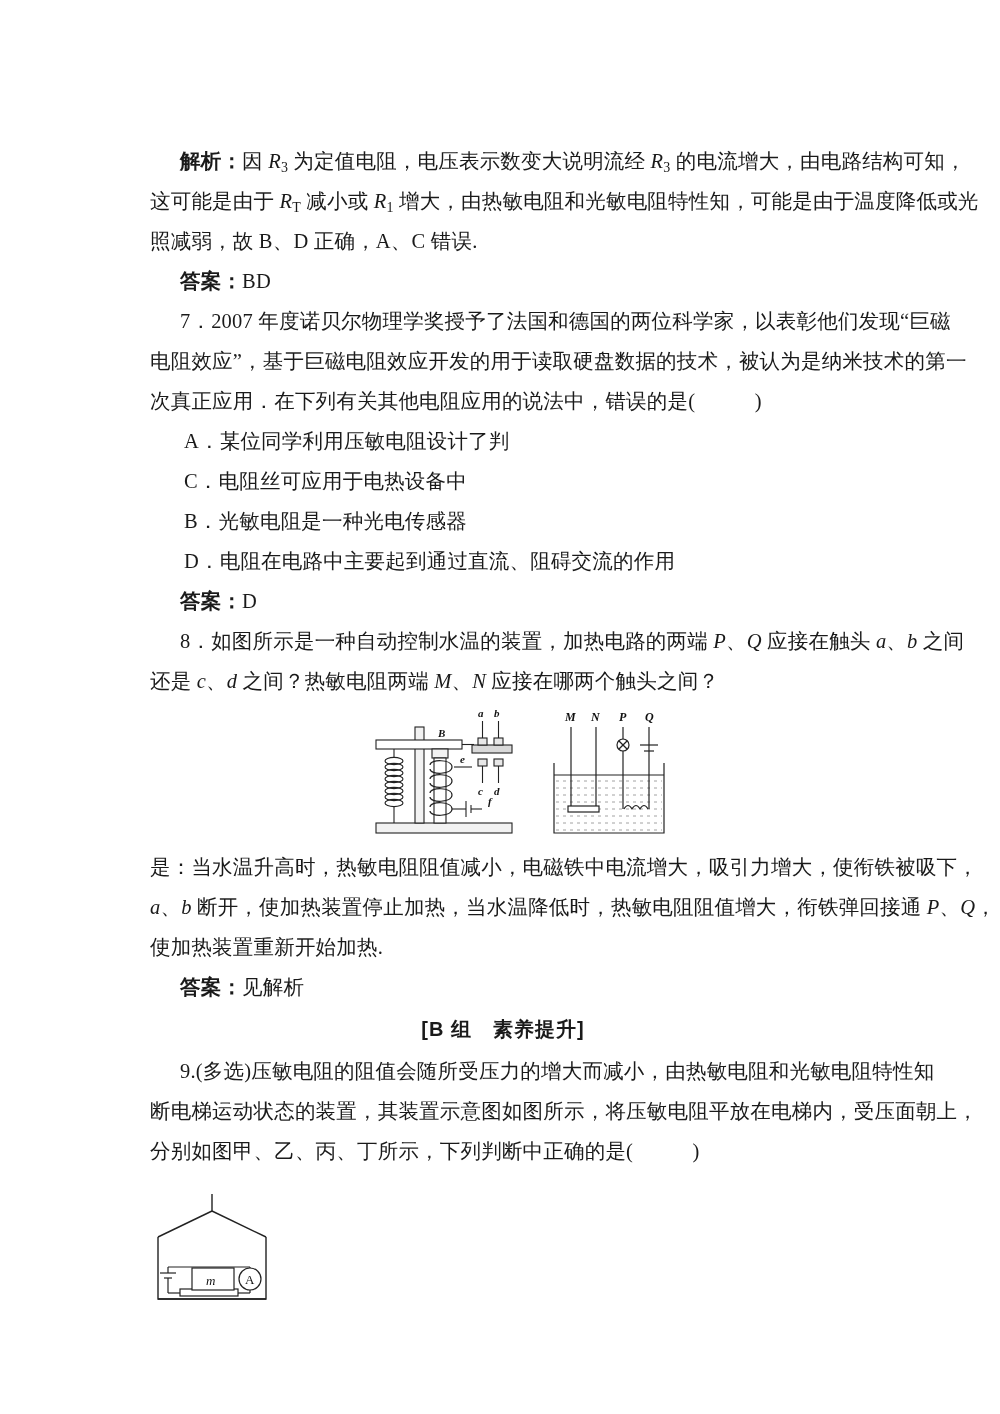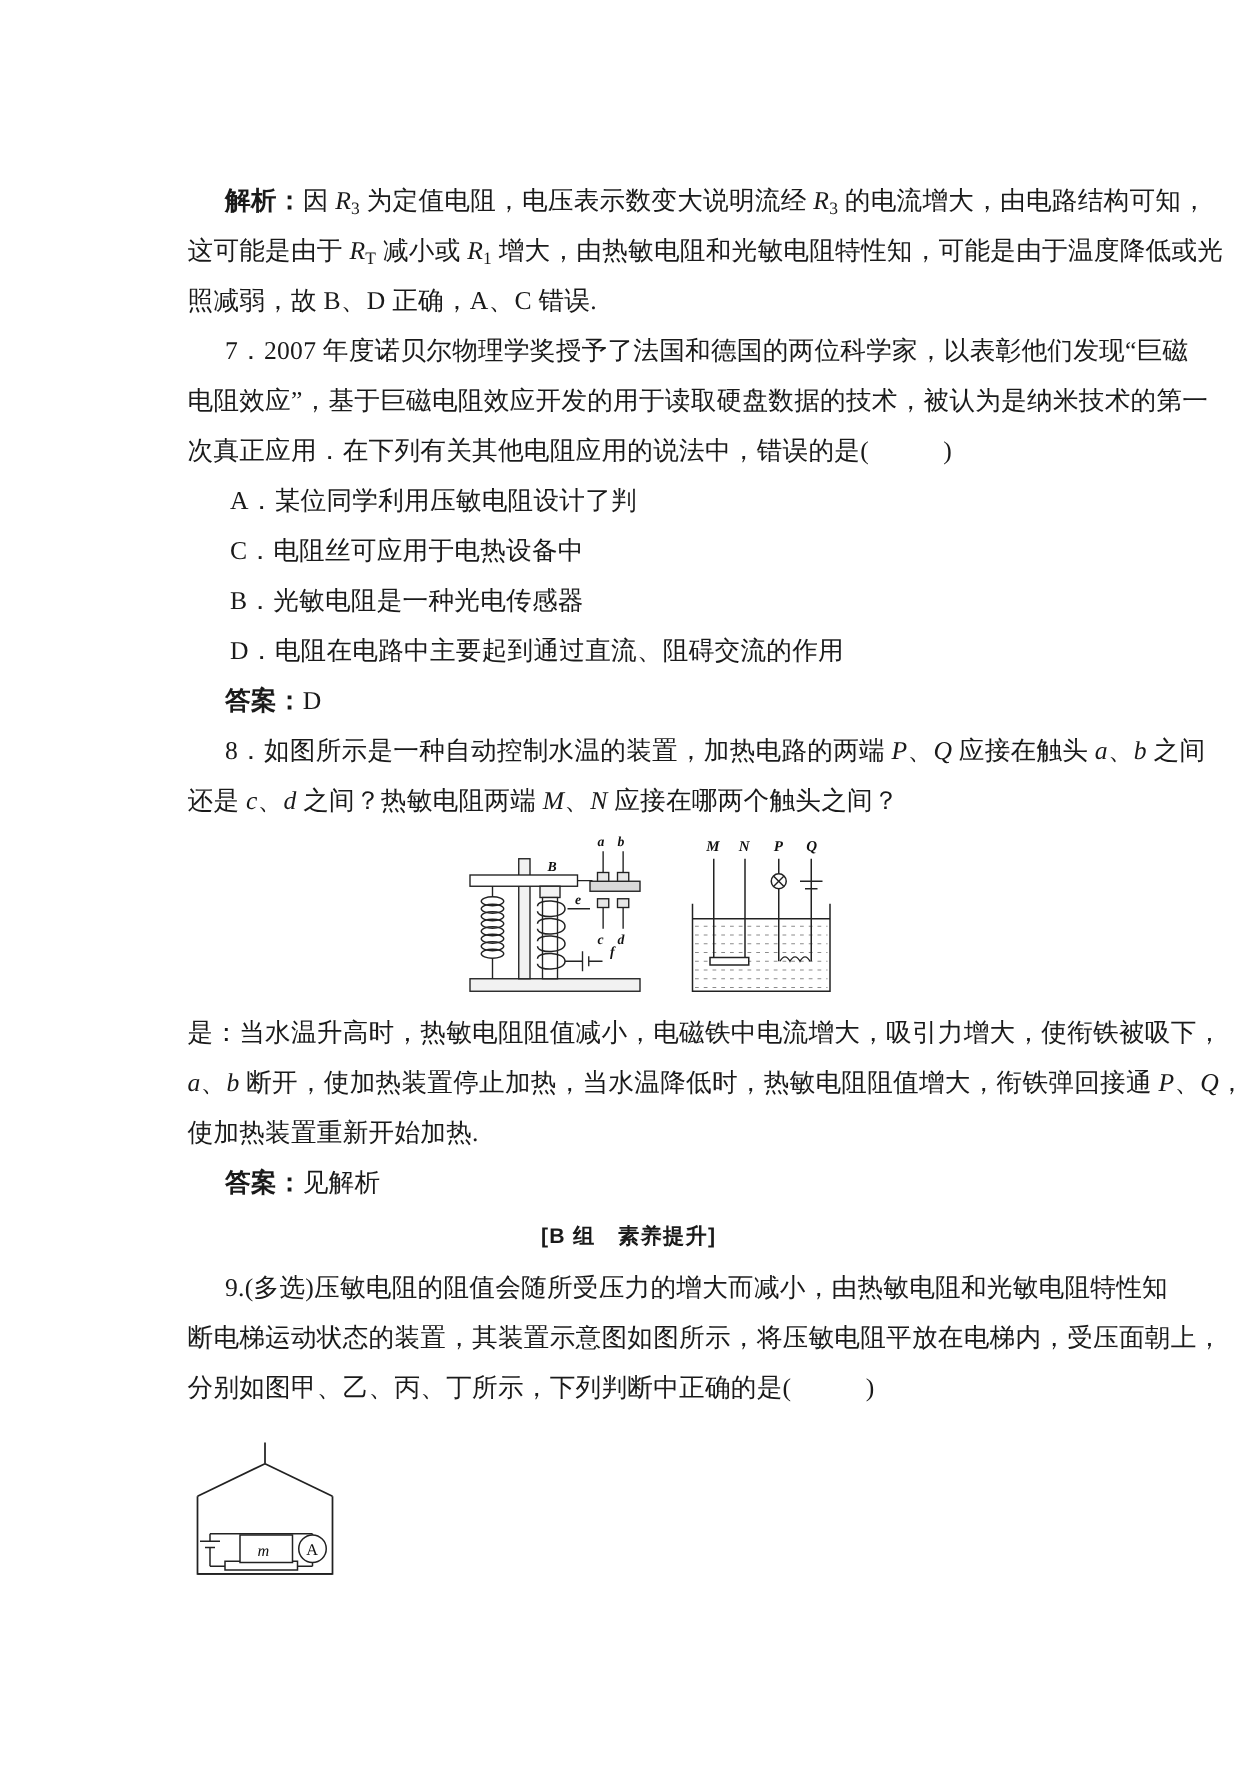--- a/index.html
+++ b/index.html
@@ -49,21 +49,21 @@
   }
   .it {
     font-style: italic;
   }
   .blankparen { letter-spacing: 1.2em; }
 
   
   .grp {
     text-align: center;
     font-family: "Liberation Sans", "DejaVu Sans", sans-serif;
-    font-size: 17px;
+    font-size: 20px;
     font-weight: bold;
     height: 44px;
     line-height: 44px;
     letter-spacing: 1px;
   }
 
   
   .fig8 {
     height: 146px;
     position: relative;
@@ -83,20 +83,23 @@
   <div class="content">
 
     <div class="line indent">
       <span class="lbl">解析：</span><span>因 <span class="it">R</span><span class="sub-up">3</span> 为定值电阻，电压表示数变大说明流经 <span class="it">R</span><span class="sub-up">3</span> 的电流增大，由电路结构可知，</span>
     </div>
     <div class="line">
       这可能是由于 <span class="it">R</span><span class="sub-up">T</span> 减小或 <span class="it">R</span><span class="sub-up">1</span> 增大，由热敏电阻和光敏电阻特性知，可能是由于温度降低或光
     </div>
     <div class="line">
       照减弱，故 B、D 正确，A、C 错误.
+    </div>
+    <div class="line indent">
+      <span class="lbl">答案：</span><span>BD</span>
     </div>
 
     <div class="line indent">
       <span>7．</span><span>2007 年度诺贝尔物理学奖授予了法国和德国的两位科学家，以表彰他们发现“巨磁</span>
     </div>
     <div class="line">电阻效应”，基于巨磁电阻效应开发的用于读取硬盘数据的技术，被认为是纳米技术的第一</div>
     <div class="line">
       <span>次真正应用．在下列有关其他电阻应用的说法中，错误的是(</span><span class="blankparen">&nbsp;&nbsp;</span><span>)</span>
     </div>
     <div class="line indent-opt">A．某位同学利用压敏电阻设计了判</div>

